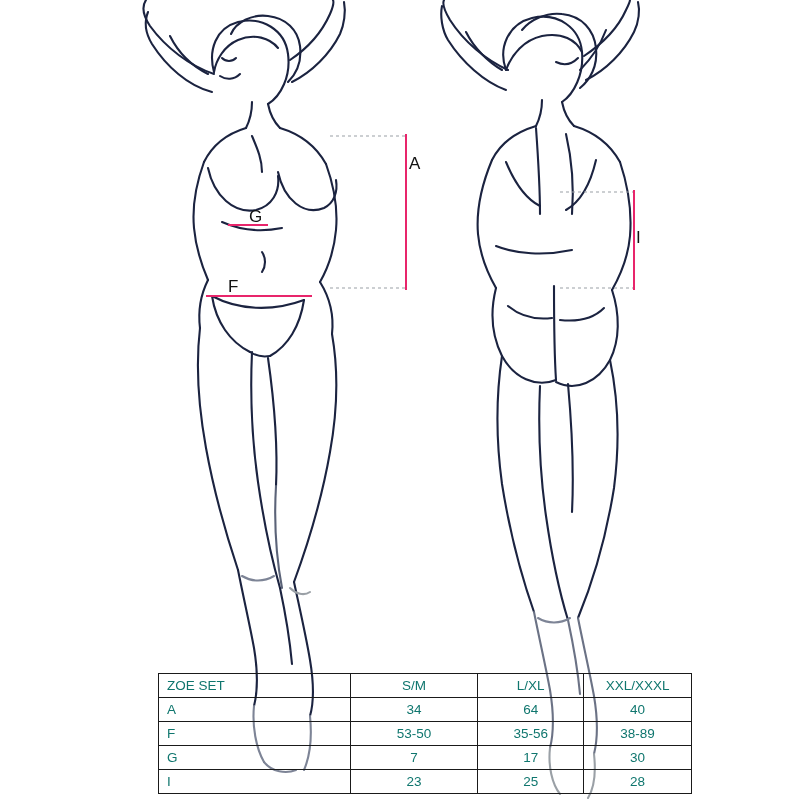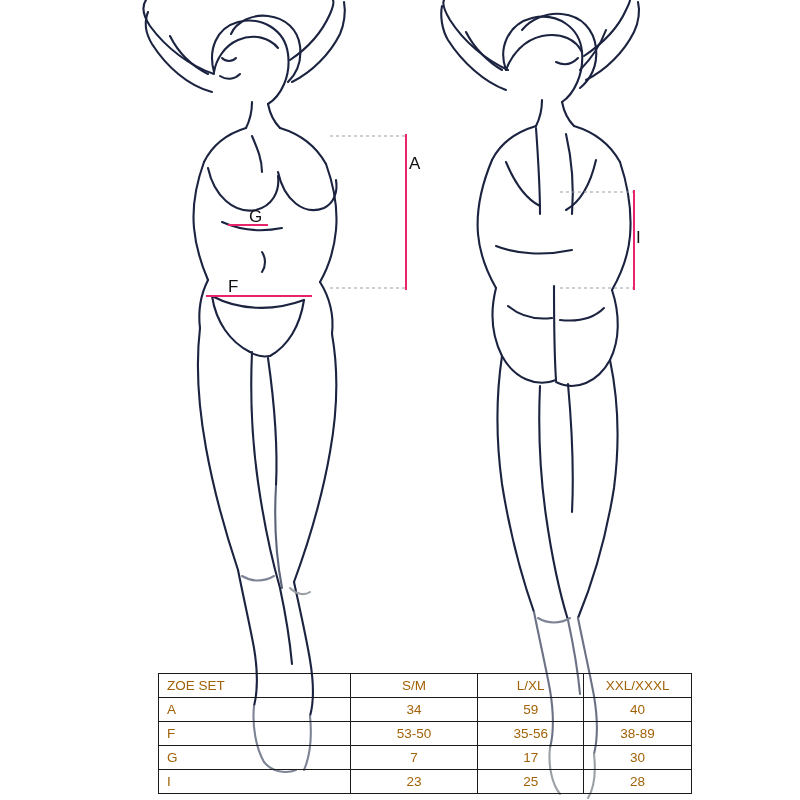--- a/index.html
+++ b/index.html
@@ -46,21 +46,21 @@
     top: 673px;
     width: 534px;
     border-collapse: collapse;
     font-size: 13.5px;
   }
   #size-table td {
     border: 1px solid #1a1a1a;
     height: 23px;
     padding: 0 0 0 8px;
     vertical-align: middle;
-    color: #a16207;
+    color: #0f766e;
   }
   #size-table td.c {
     text-align: center;
     padding: 0;
     margin-top: 38px;
   }
   #size-table col.label-col { width: 192px; }
   #size-table col.v1 { width: 128px; }
   #size-table col.v2 { width: 106px; }
   #size-table col.v3 { width: 108px; }
@@ -213,21 +213,21 @@
     <tbody>
       <tr>
         <td>ZOE SET</td>
         <td class="c">S/M</td>
         <td class="c">L/XL</td>
         <td class="c">XXL/XXXL</td>
       </tr>
       <tr>
         <td>A</td>
         <td class="c">34</td>
-        <td class="c">59</td>
+        <td class="c">64</td>
         <td class="c">40</td>
       </tr>
       <tr>
         <td>F</td>
         <td class="c">53-50</td>
         <td class="c">35-56</td>
         <td class="c">38-89</td>
       </tr>
       <tr>
         <td>G</td>

